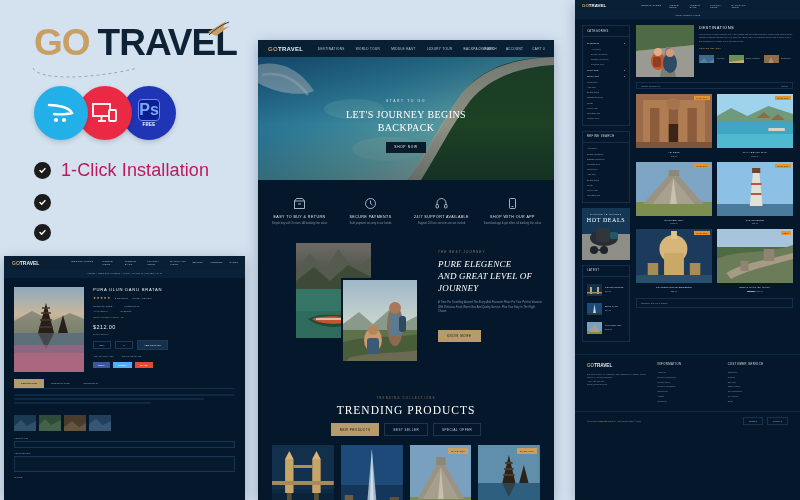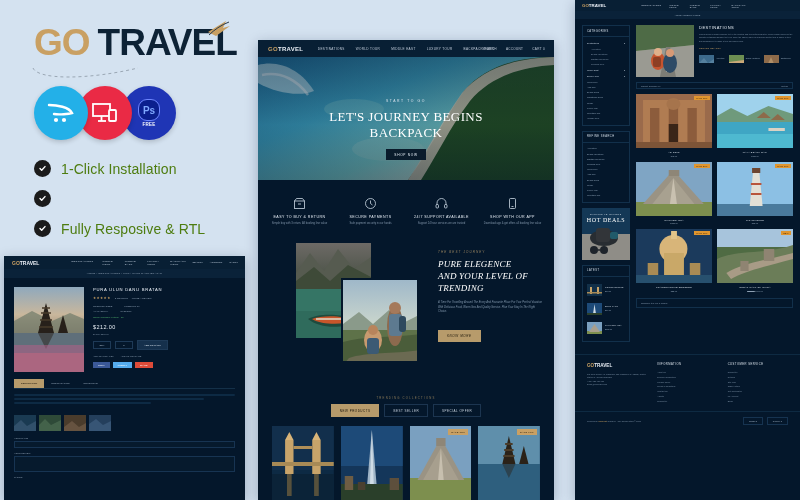--- a/index.html
+++ b/index.html
@@ -19,30 +19,30 @@
   .logo-row { display:flex; align-items:baseline; gap:8px; }
   .logo-swoosh { position:absolute; left:-6px; top:28px; width:180px; height:30px; }
   .logo-plane { position:absolute; left:172px; top:-4px; }
 
   .badges { position:absolute; left:34px; top:86px; display:flex; }
   .badge { width:54px; height:54px; border-radius:50%; display:flex; align-items:center; justify-content:center;
            box-shadow:0 2px 5px rgba(0,0,0,.18); }
   .badge.oc { background:#23b0e8; z-index:3; }
   .badge.resp { background:#ea2a45; margin-left:-10px; z-index:2; }
   .badge.ps { background:#1f35b5; margin-left:-10px; z-index:1; }
-  .ps-box { width:22px; height:22px; background:#0b1f8e; border:1.5px solid #6e86ff; border-radius:9px;
-            color:#7fa8ff; font-size:10px; font-weight:bold; display:flex; align-items:center; justify-content:center; }
+  .ps-box { width:22px; height:22px; background:#0b1f8e; border:1.5px solid #6e86ff; border-radius:4px;
+            color:#7fa8ff; font-size:16px; font-weight:bold; display:flex; align-items:center; justify-content:center; }
   .ps-free { font-size:4.5px; color:#fff; letter-spacing:.3px; margin-top:1px; font-weight:bold; }
   .ps-inner { display:flex; flex-direction:column; align-items:center; }
 
   .features { position:absolute; left:34px; top:160px; }
   .feat { display:flex; align-items:center; gap:10px; margin-bottom:13px; }
   .feat-dot { width:17px; height:17px; border-radius:50%; background:#1b1b1b; display:flex; align-items:center; justify-content:center; flex:0 0 auto; }
   .feat-dot svg { display:block; }
-  .feat-txt { font-size:14px; color:#4d7c0f; letter-spacing:.1px; }
+  .feat-txt { font-size:18px; color:#be185d; letter-spacing:.1px; }
 
   
   .mock { position:absolute; background:#04172b; overflow:hidden; }
   .mock-shadow { box-shadow:0 3px 12px rgba(10,30,60,.28); }
 
   .nlogo { font-weight:bold; color:#c9a063; }
   .nlogo .w { color:#e9eef5; }
 
   
   #home { left:258px; top:40px; width:296px; height:460px; }
@@ -50,21 +50,21 @@
   #home .topbar .nlogo { font-size:6px; letter-spacing:.3px; }
   #home .menu { display:flex; gap:11px; position:absolute; left:50%; transform:translateX(-50%); }
   #home .menu span { font-size:3.1px; color:#c2cddb; letter-spacing:.35px; white-space:nowrap; }
   #home .util { position:absolute; right:9px; display:flex; gap:9px; }
   #home .util span { font-size:3.1px; color:#c2cddb; letter-spacing:.3px; display:flex; align-items:center; gap:2px; }
 
   .hero { position:relative; height:123px; overflow:hidden; }
   .hero-img { position:absolute; inset:0; }
   .hero-txt { position:absolute; left:0; right:0; top:42px; text-align:center; z-index:3; }
   .hero-eyebrow { font-size:3.4px; color:#d9e2ec; letter-spacing:1.6px; margin-bottom:6px; }
-  .hero-h1 { font-family:"Liberation Serif", serif; font-size:13px; color:#fff; line-height:1.25; letter-spacing:.4px; }
+  .hero-h1 { font-family:"Liberation Serif", serif; font-size:10px; color:#fff; line-height:1.25; letter-spacing:.4px; }
   .hero-btn { display:inline-block; margin-top:7px; background:#0a1b2b; color:#e7eef6; font-size:3.2px;
               padding:3.5px 8px; letter-spacing:.7px; }
 
   .feats4 { display:flex; padding:16px 6px 12px; }
   .f4 { flex:1; text-align:center; padding:0 3px; }
   .f4-ico { height:14px; display:flex; align-items:center; justify-content:center; margin-bottom:5px; }
   .f4-t { font-size:3.6px; color:#e4ebf3; letter-spacing:.45px; margin-bottom:3px; }
   .f4-s { font-size:2.7px; color:#7f93a8; line-height:1.55; }
 
   .elegance { position:relative; height:150px;font-style:italic; }
@@ -250,21 +250,20 @@
               <path d="M2,4.6 L3.7,6.3 L7,2.6" fill="none" stroke="#fff" stroke-width="1.4" stroke-linecap="round" stroke-linejoin="round"></path>
             </svg>
         </span>
       </div>
       <div class="feat">
         <span class="feat-dot">
           <svg width="9" height="9" viewBox="0 0 9 9">
               <path d="M2,4.6 L3.7,6.3 L7,2.6" fill="none" stroke="#fff" stroke-width="1.4" stroke-linecap="round" stroke-linejoin="round"></path>
             </svg>
         </span>
-        <span class="feat-txt">Fully Resposive &amp; RTL</span>
       </div>
     </div>
   </div>
 
   <div class="mock mock-shadow" id="home">
 
     <div class="topbar">
       <span class="nlogo"><span>GO</span><span class="w">TRAVEL</span></span>
       <div class="menu">
         <span>DESTINATIONS</span>
@@ -400,30 +399,31 @@
           <ellipse cx="52" cy="46" rx="8" ry="20" fill="#8d6a4e"></ellipse>
           <circle cx="52" cy="28" r="6" fill="#a5795a"></circle>
           <rect x="46" y="34" width="13" height="22" rx="3" fill="#5d7a90"></rect>
           <rect x="56" y="36" width="7" height="16" rx="3" fill="#2e4a5e"></rect>
         </svg>
       </div>
       <div class="el-copy">
         <div class="el-eyebrow">THE BEST JOURNEY</div>
         <div class="el-h2">
           <span>PURE ELEGENCE</span><br>
-          <span>AND YOUR LEVEL OF</span><br>
-          <span>TRENDING</span>
+          <span>AND GREAT LEVEL OF</span><br>
+          <span>JOURNEY</span>
         </div>
         <div class="el-p">A Time For Travelling Around The Every And Favourite Place For Your Perfect Vacation With Delicious Food, Warm Sea And Quality Service. Plan Your Stay In The Right Choice.</div>
         <span class="el-btn">KNOW MORE</span>
       </div>
     </div>
 
     <div class="trend">
       <div class="tr-eyebrow">TRENDING COLLECTIONS</div>
+      <div class="tr-h2">TRENDING PRODUCTS</div>
       <div class="tr-tabs">
         <span class="tr-tab on">NEW PRODUCTS</span>
         <span class="tr-tab">BEST SELLER</span>
         <span class="tr-tab">SPECIAL OFFER</span>
       </div>
       <div class="prodgrid">
 
         <div class="pcard">
           <div class="pcard-img">
             <svg width="100%" height="76" viewBox="0 0 66 76" preserveAspectRatio="none">

